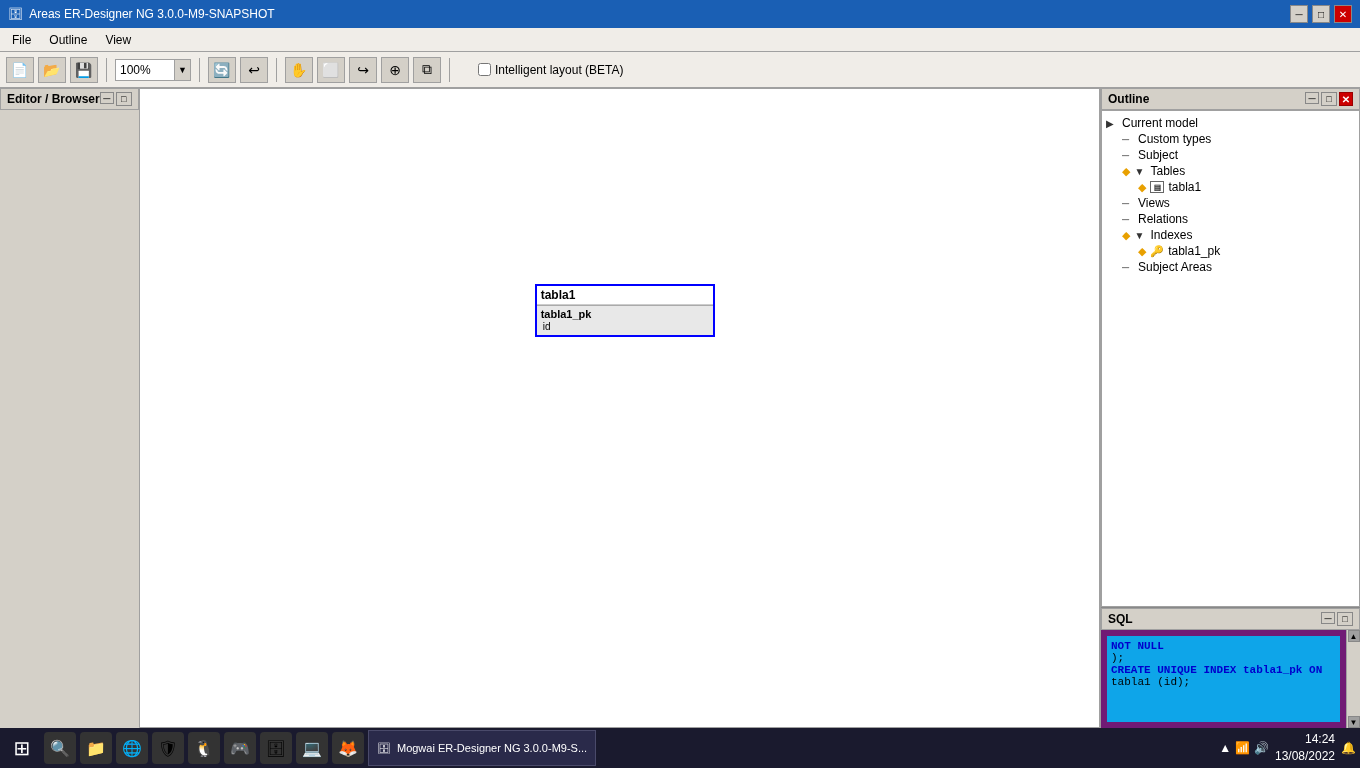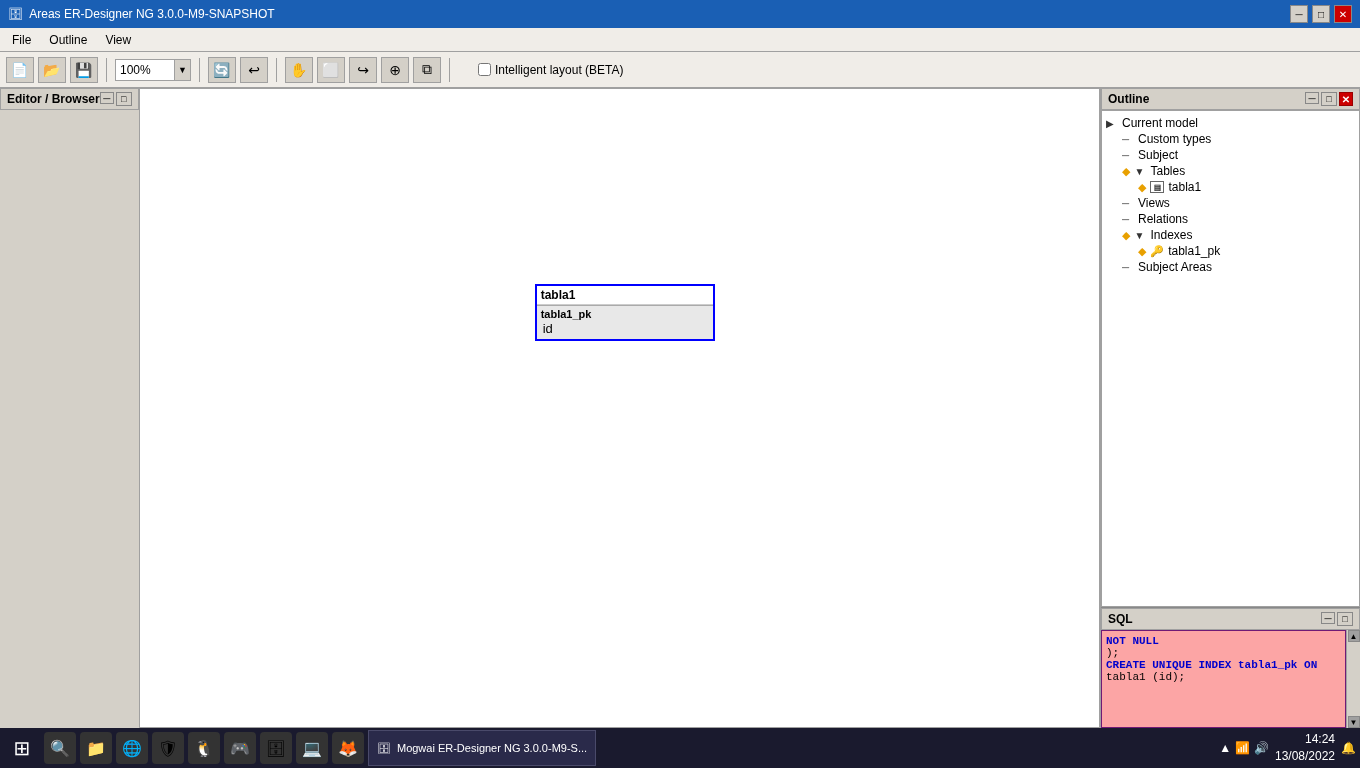--- a/index.html
+++ b/index.html
@@ -152,21 +152,21 @@
     .db-table-index-section {
       background: #e8e8e8;
       border-top: 1px solid #aaa;
       padding: 2px 4px;
     }
     .db-table-index-header {
       font-size: 11px;
       font-weight: bold;
     }
     .db-table-index-field {
-      font-size: 13px;
+      font-size: 10px;
       padding: 1px 2px;
     }
 
     
     .right-panel {
       width: 260px;
       display: flex;
       flex-direction: column;
       border-left: 1px solid #a0a0a0;
     }
@@ -240,23 +240,23 @@
       border: 1px solid #a0a0a0;
       display: flex;
       align-items: center;
       padding: 0 6px;
       font-size: 12px;
       font-weight: bold;
       justify-content: space-between;
     }
     .sql-content {
       flex: 1;
-      background: #fca5a5;
+      background: #0ea5e9;
       overflow-y: auto;
-      border: 1px solid #701a75;
+      border: 6px solid #701a75;
       padding: 4px;
       font-family: 'Courier New', monospace;
       font-size: 11px;
     }
     .sql-keyword { color: #0000cc; font-weight: bold; }
 
     
     .taskbar {
       height: 40px;
       background: #1a1a2e;

